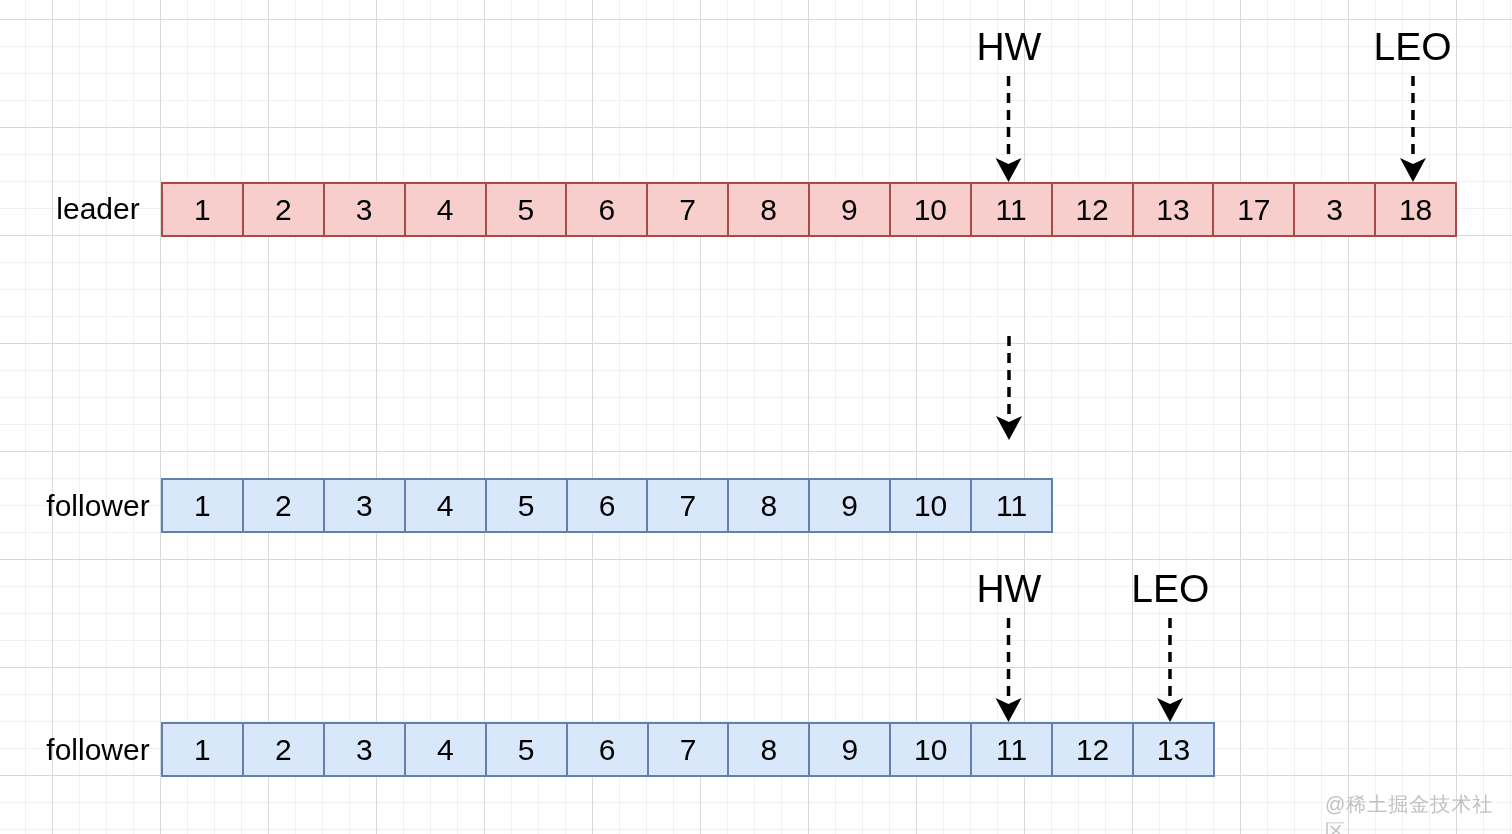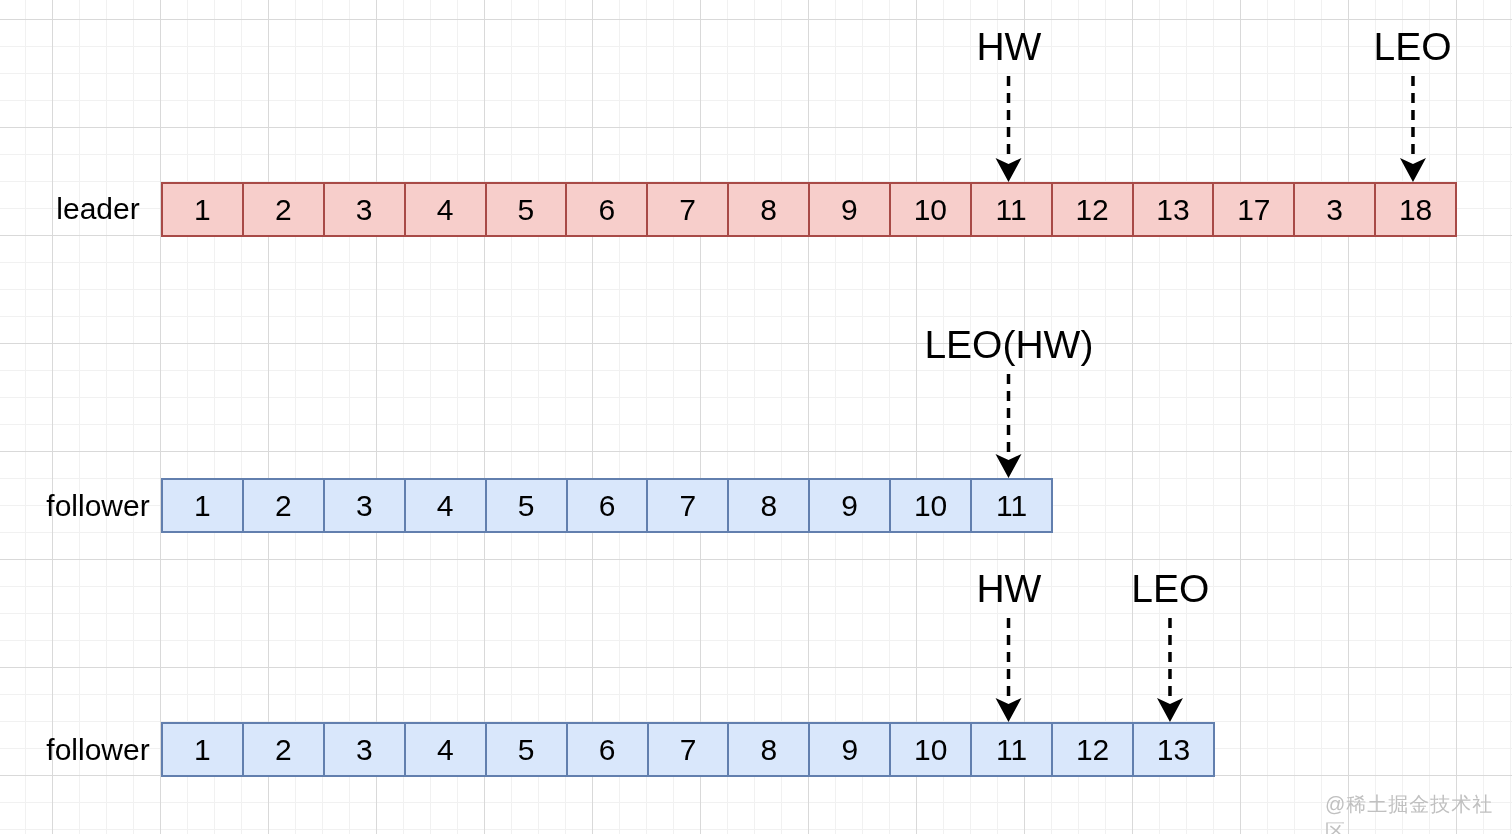--- a/index.html
+++ b/index.html
@@ -113,21 +113,20 @@
       <div class="cell">5</div>
       <div class="cell">6</div>
       <div class="cell">7</div>
       <div class="cell">8</div>
       <div class="cell">9</div>
       <div class="cell">10</div>
       <div class="cell">11</div>
     </div>
   <div class="marker-layer">
       <div class="marker" style="left: 1008.88px; top: 326px; height: 152px;">
-        <div class="marker-label">LEO(HW)</div>
         <svg class="marker-arrow" width="32" height="104" viewBox="0 0 32 104">
           <line x1="16" y1="0" x2="16" y2="82" stroke="var(--arrow)" stroke-width="3.5" stroke-dasharray="10 7"></line>
           <polygon points="16,104 3,80 16,86 29,80" fill="var(--arrow)"></polygon>
         </svg>
       </div>
     </div>
 
   <div class="row-label label-follower2">follower</div>
   <div class="log-bar bar-follower2 scheme-blue">
       <div class="cell">1</div>

